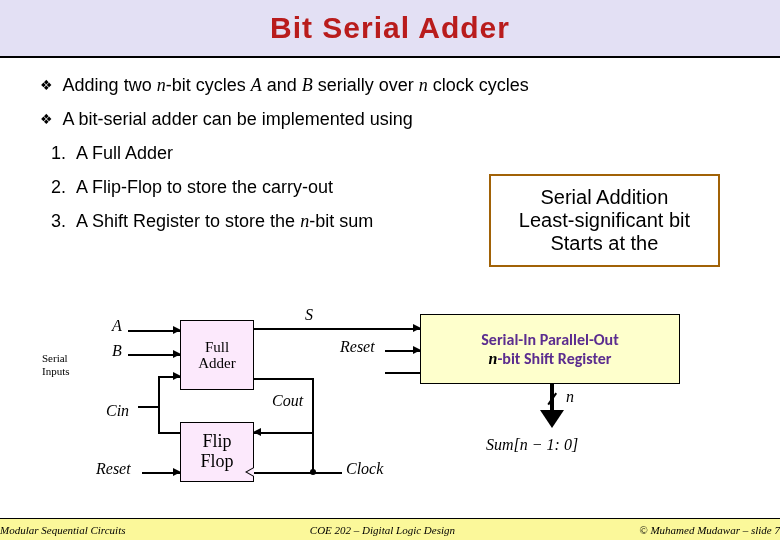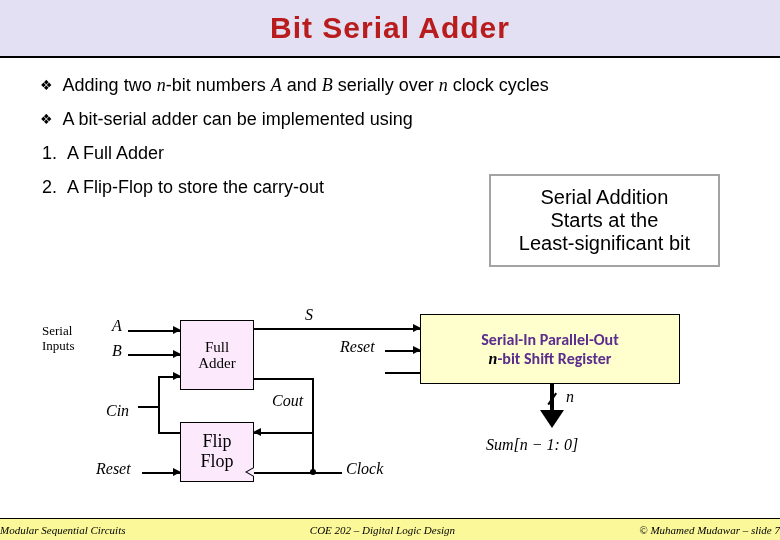--- a/index.html
+++ b/index.html
@@ -30,26 +30,26 @@
     padding: 8px 40px 0 40px;
     font-family: Arial, sans-serif;
     color: #000;
     font-size: 18px;
     line-height: 1.55;
   }
   .bul { margin: 6px 0; }
   .diam { color: #000; font-size: 14px; margin-right: 6px; position: relative; top:-1px;}
   .it { font-style: italic; font-family: "Times New Roman", serif; }
   .num { margin-left: 2px; margin-top: 4px; }
-  .numitem { margin: 6px 0; }
+  .numitem { margin: 6px 9px; }
   .callout {
     position: absolute;
     top: 174px;
     right: 60px;
-    border: 2px solid #a3a3a3;
+    border: 2px solid #a16207;
     padding: 10px 28px;
     text-align: center;
     font-family: Arial, sans-serif;
     font-size: 20px;
     background: #fff;
   }
   .diagram {
     position: absolute;
     top: 320px;
     left: 50px;
@@ -107,21 +107,22 @@
   }
   .lbl {
     position: absolute;
     font-family: "Cambria Math", "Times New Roman", serif;
     font-style: italic;
     font-size: 16px;
   }
   .small-lbl {
     position: absolute;
     font-family: "Comic Sans MS", cursive;
-    font-size: 13px;
+    font-size: 11px;
+    margin-top: 28px;
   }
   .arrow-right::after {
     content: "";
     position: absolute;
     right: -1px;
     top: -4px;
     border-left: 8px solid #000;
     border-top: 4px solid transparent;
     border-bottom: 4px solid transparent;
   }
@@ -178,36 +179,37 @@
 </head>
 <body>
 
 <div class="title-band">
   <div class="title">Bit Serial Adder</div>
 </div>
 
 <div class="content">
   <div class="bul">
     <span class="diam">❖</span>
-    <span>Adding two </span><span class="it">n</span><span>-bit numbers </span><span class="it">A</span><span> and </span><span class="it">B</span><span> serially over </span><span class="it">n</span><span> clock cycles</span>
+    <span>Adding two </span><span class="it">n</span><span>-bit cycles </span><span class="it">A</span><span> and </span><span class="it">B</span><span> serially over </span><span class="it">n</span><span> clock cycles</span>
   </div>
   <div class="bul">
     <span class="diam">❖</span>
     <span>A bit-serial adder can be implemented using</span>
   </div>
   <div class="num">
     <div class="numitem">1. &nbsp;<span>A Full Adder</span></div>
     <div class="numitem">2. &nbsp;<span>A Flip-Flop to store the carry-out</span></div>
+    <div class="numitem">3. &nbsp;<span>A Shift Register to store the </span><span class="it">n</span><span>-bit sum</span></div>
   </div>
 </div>
 
 <div class="callout">
   <div>Serial Addition</div>
+  <div>Least-significant bit</div>
   <div>Starts at the</div>
-  <div>Least-significant bit</div>
 </div>
 
 <div class="diagram">
 
   <div class="small-lbl" style="left:-8px; top:4px; line-height:1.15;">
     <div>Serial</div>
       <div>Inputs</div>
   </div>
 
   <div class="lbl" style="left:62px; top:-3px;">A</div>

